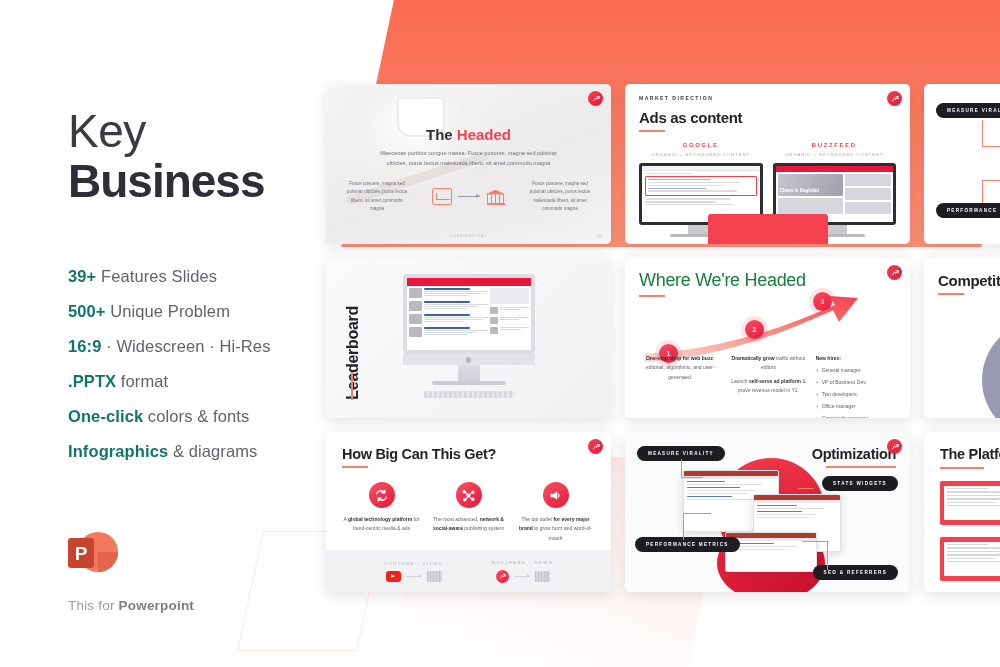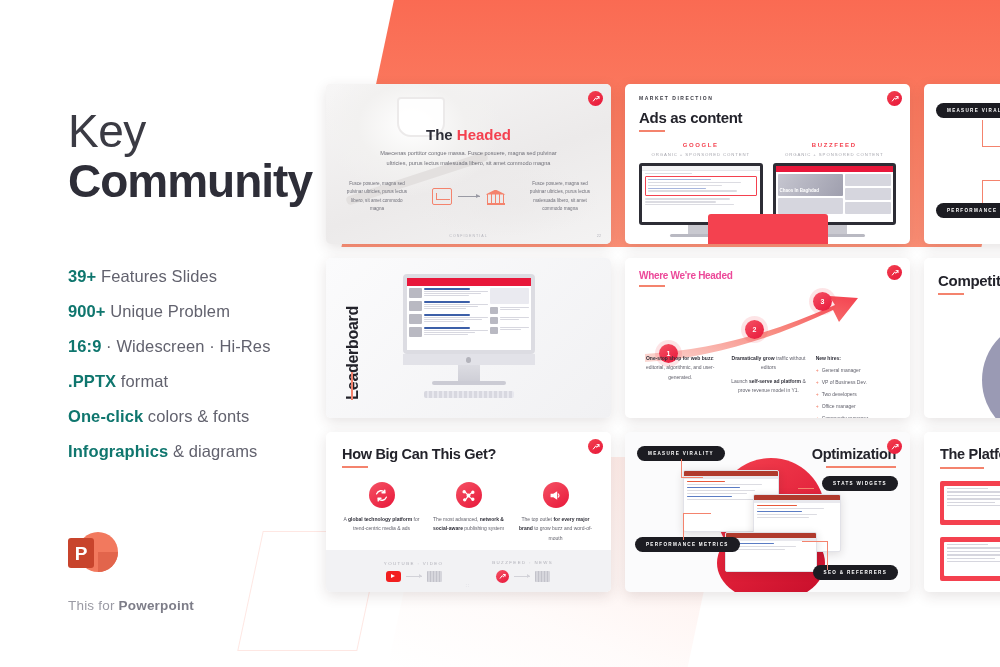--- a/index.html
+++ b/index.html
@@ -222,21 +222,21 @@
   .bf-c1 { flex: 2.1; }
   .bf-c2 { flex: 1; }
   .bf-item { display: flex; gap: 2px; margin-bottom: 3px; }
   .bf-th { width: 13px; height: 10px; background: #b9b9c2; border-radius: 1px; flex: none; }
   .bf-tx { flex: 1; }
   .bf-h { height: 1.6px; background: #3c5fa8; margin-bottom: 1.4px; border-radius: 1px; width: 72%; }
   .bf-p { height: 1.1px; background: #d8d8e0; margin-bottom: 1.1px; border-radius: 1px; }
 
   
   .s-head { padding: 12px 14px; position: relative; }
-  .wh-title { font-size: 10px; font-weight: 700; color: #ec4899; letter-spacing: -0.3px; }
+  .wh-title { font-size: 18px; font-weight: 400; color: #15803d; letter-spacing: -0.3px; }
   .wh-arrow {
     position: absolute; left: 18px; top: 38px; right: 14px; height: 80px;
     pointer-events: none;
   }
   .wh-steps { position: absolute; inset: 0; }
   .step-dot {
     position: absolute; width: 19px; height: 19px; border-radius: 50%;
     background: linear-gradient(145deg,#f55264,#e8173a);
     color: #fff; font-size: 7px; font-weight: 700;
     display: flex; align-items: center; justify-content: center;
@@ -326,25 +326,25 @@
 </style>
 </head>
 <body>
 
 <div class="bg-coral"></div>
 <div class="bg-coral-soft"></div>
 <div class="bg-outline"></div>
 
 <div class="left-panel">
   <div class="title-line1">Key</div>
-  <div class="title-line2">Community</div>
+  <div class="title-line2">Business</div>
 
   <div class="features">
     <div class="feature-row"><b>39+</b><span> Features Slides</span></div>
-    <div class="feature-row"><b>900+</b><span> Unique Problem</span></div>
+    <div class="feature-row"><b>500+</b><span> Unique Problem</span></div>
     <div class="feature-row"><b>16:9</b><span> · Widescreen · Hi-Res</span></div>
     <div class="feature-row"><b>.PPTX</b><span> format</span></div>
     <div class="feature-row"><b>One-click</b><span> colors &amp; fonts</span></div>
     <div class="feature-row"><b>Infographics</b><span> &amp; diagrams</span></div>
   </div>
 </div>
 
 <div class="ppt-block">
   <div class="ppt-logo">
     <div class="ppt-circle"></div>

